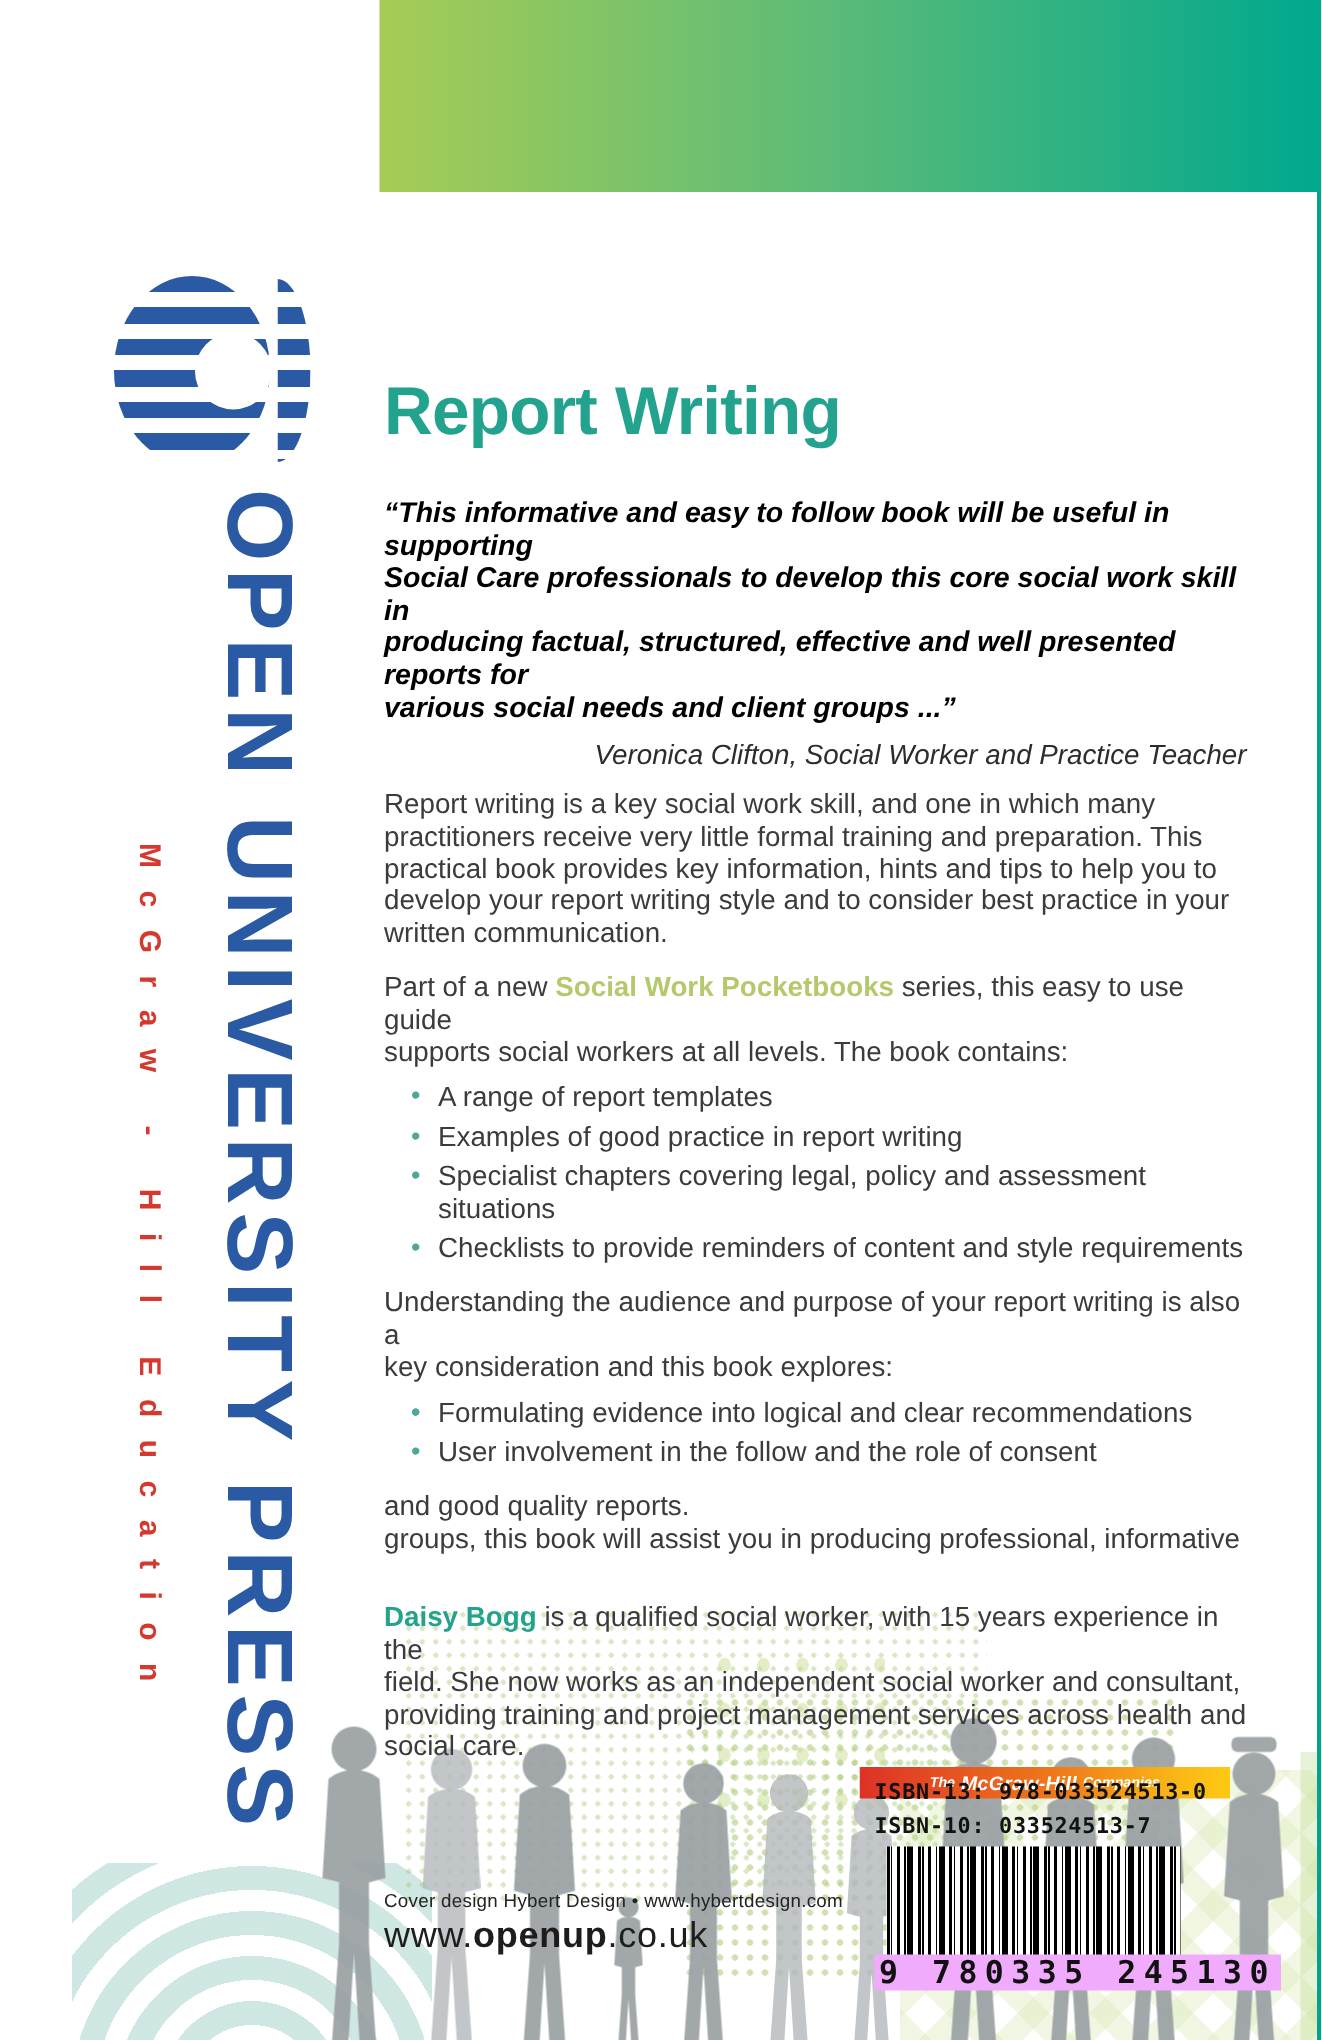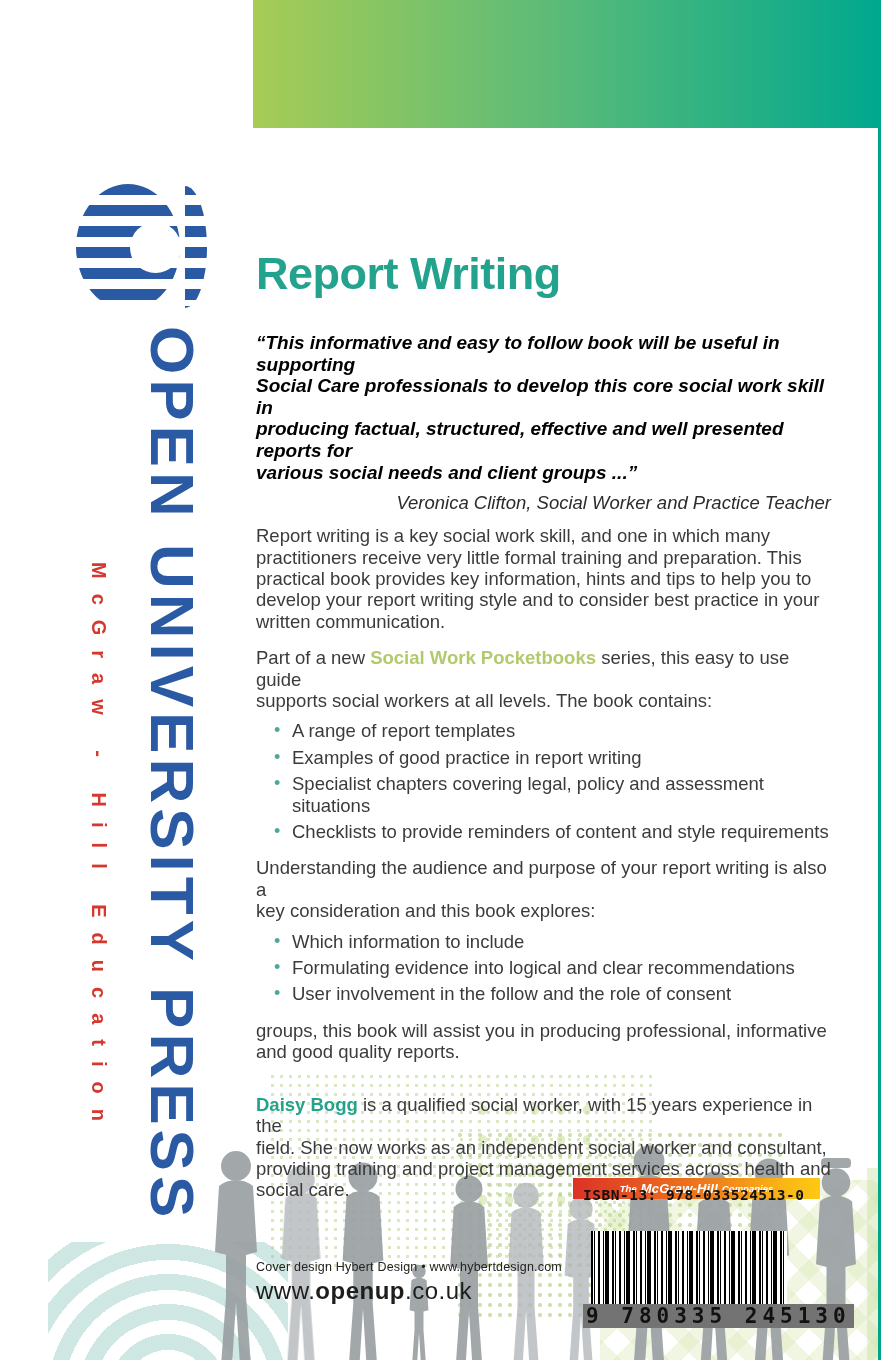--- a/index.html
+++ b/index.html
@@ -65,21 +65,21 @@
     display:flex;align-items:center;justify-content:center;gap:4px;color:#ffffff;
     font-style:italic;white-space:nowrap;}
   .mh-the,.mh-companies{font-size:9.5px;font-weight:bold;}
   .mh-name{font-size:13px;font-weight:bold;letter-spacing:0.2px;text-align:right;}
   .isbn-block{position:absolute;left:583px;top:1184px;z-index:5;
     font-family:"DejaVu Sans Mono", monospace;font-weight:bold;font-size:14.5px;
     line-height:23px;color:#121212;letter-spacing:0.5px;white-space:nowrap;}
   .barcode{position:absolute;left:583px;top:1231px;width:205px;z-index:5;}
   .bars{width:196px;height:78px;margin-left:8px;
     background:repeating-linear-gradient(90deg,#000 0 2px,#fff 2px 3px,#000 3px 4px,#fff 4px 7px,#000 7px 9px,#fff 9px 12px,#000 12px 13px,#fff 13px 14px,#000 14px 18px,#fff 18px 21px);}
-  .bc-digits{position:relative;margin-top:-12px;display:inline-block;background:#737373;
+  .bc-digits{position:relative;margin-top:-12px;display:inline-block;background:#f0abfc;
     padding:0 3px;font-family:"DejaVu Sans Mono", monospace;font-weight:bold;font-size:21px;
     letter-spacing:5px;color:#111111;white-space:nowrap;}
   
   .footer{position:absolute;left:256px;top:1260px;z-index:6;color:#232323;}
   .credit{font-size:12.5px;letter-spacing:0.2px;}
   .site{margin-top:3px;font-size:24px;letter-spacing:0.5px;color:#1d1d1b;}
   .site .b{font-weight:bold;}
 </style>
 </head>
 <body>
@@ -158,46 +158,47 @@
       <li><span class="bdot">•</span><span>Specialist chapters covering legal, policy and assessment situations</span></li>
       <li><span class="bdot">•</span><span>Checklists to provide reminders of content and style requirements</span></li>
     </ul>
 
     <div class="para tight">
       <span class="ln">Understanding the audience and purpose of your report writing is also a</span>
       <span class="ln">key consideration and this book explores:</span>
     </div>
 
     <ul class="blist">
-      <li><span class="bdot">•</span><span>Which information to include</span></li>
+      <li><span class="bdot">•</span></li>
       <li><span class="bdot">•</span><span>Formulating evidence into logical and clear recommendations</span></li>
       <li><span class="bdot">•</span><span>User involvement in the follow and the role of consent</span></li>
     </ul>
 
     <div class="para tight">
+      <span class="ln">and good quality reports.</span>
       <span class="ln">groups, this book will assist you in producing professional, informative</span>
-      <span class="ln">and good quality reports.</span>
     </div>
 
     <div class="author">
       <span class="ln"><span class="author-name">Daisy Bogg</span><span> is a qualified social worker, with 15 years experience in the</span></span>
       <span class="ln">field. She now works as an independent social worker and consultant,</span>
       <span class="ln">providing training and project management services across health and</span>
       <span class="ln">social care.</span>
     </div>
   </div>
 
   <div class="mh-bar">
     <span class="mh-the">The</span>
     <span class="mh-name">McGraw-Hill</span>
     <span class="mh-companies">Companies</span>
   </div>
 
   <div class="isbn-block">
     <div>ISBN-13: 978-033524513-0</div>
+    <div>ISBN-10: 033524513-7</div>
   </div>
   <div class="barcode">
     <div class="bars"></div>
     <div class="bc-digits">9 780335 245130</div>
   </div>
 
   <div class="footer">
     <div class="credit">Cover design Hybert Design • www.hybertdesign.com</div>
     <div class="site"><span>www.</span><span class="b">openup</span><span>.co.uk</span></div>
   </div>

